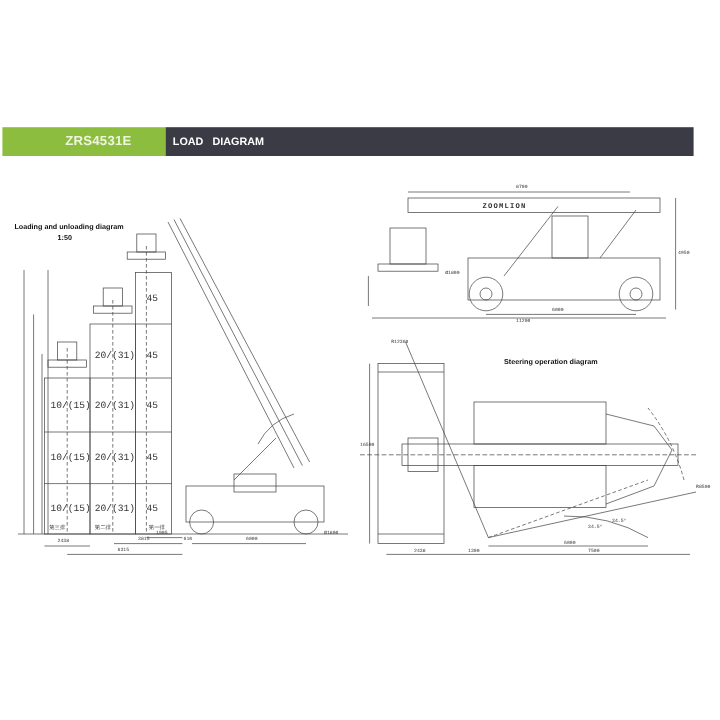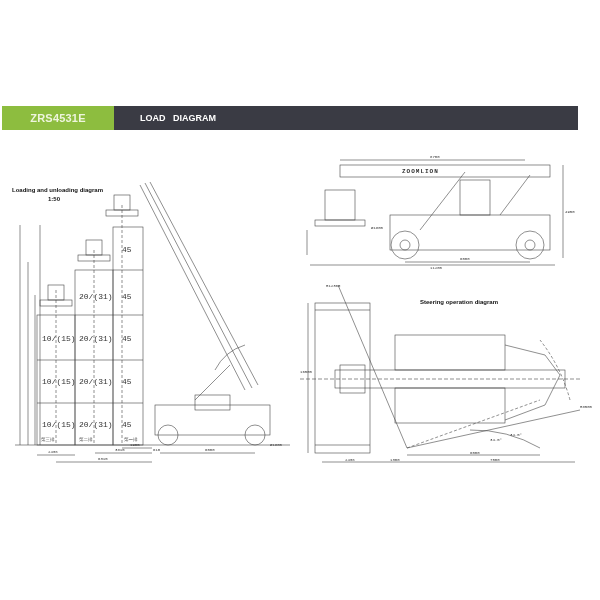--- a/index.html
+++ b/index.html
@@ -1,19 +1,19 @@
 <!DOCTYPE html>
 <html><head>
 <meta charset="utf-8">
 <style>
   html,body{margin:0;padding:0;background:#ffffff;}
   body{width:600px;height:600px;position:relative;overflow:hidden;font-family:"Liberation Sans",sans-serif;}
   .header{position:absolute;left:2px;top:106px;width:576px;height:24px;display:flex;}
-  .header .model{width:112px;background:#8dbd3f;color:#eef5dd;font-weight:bold;font-size:11px;display:flex;align-items:center;justify-content:center;letter-spacing:0.2px;}
-  .header .title{flex:1;background:#3a3b44;color:#ffffff;font-weight:bold;font-size:9px;display:flex;align-items:center;padding-left:26px;word-spacing:5px;}
+  .header .model{width:112px;background:#8dbd3f;color:#eef5dd;font-weight:bold;font-size:11px;display:flex;align-items:center;justify-content:center;letter-spacing:0.2px;padding-left:24px;}
+  .header .title{flex:1;background:#3a3b44;color:#ffffff;font-weight:bold;font-size:9px;display:flex;align-items:center;padding-left:6px;word-spacing:5px;}
   .lbl{position:absolute;font-size:6px;font-weight:bold;color:#111;white-space:nowrap;}
   .dim{position:absolute;font-size:4px;color:#333;white-space:nowrap;font-family:"Liberation Mono",monospace;}
   .cell{position:absolute;font-size:8px;color:#333;font-family:Liberation Mono, monospace;white-space:nowrap;}
   .row-lbl{position:absolute;font-size:4.5px;color:#333;}
   svg{position:absolute;left:0;top:0;}
 </style>
 </head>
 <body>
 
 <div class="header">

